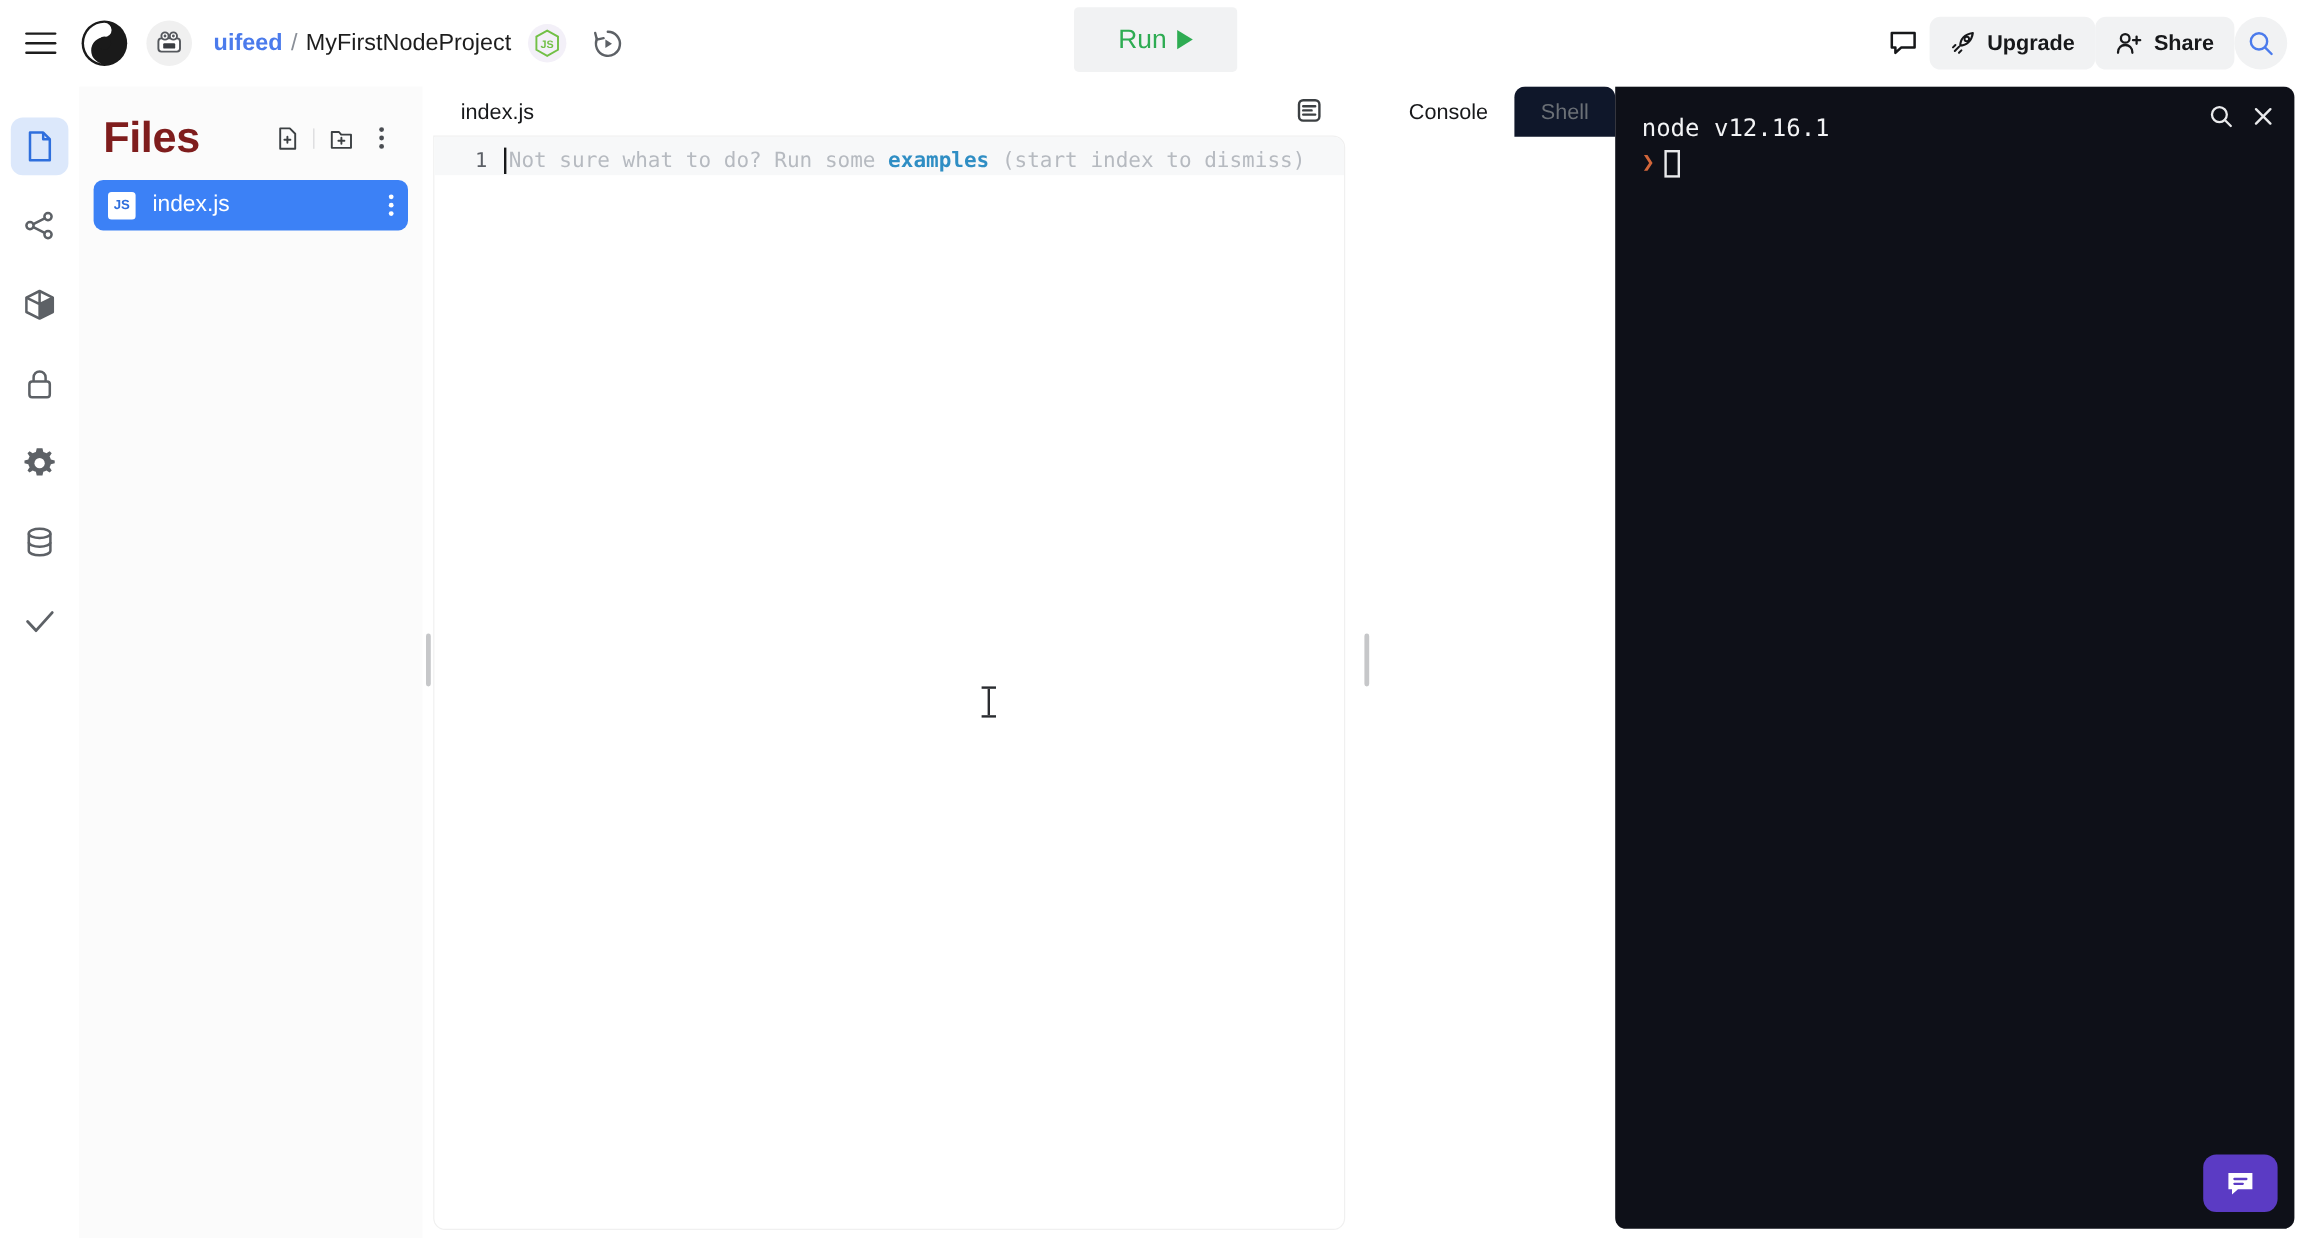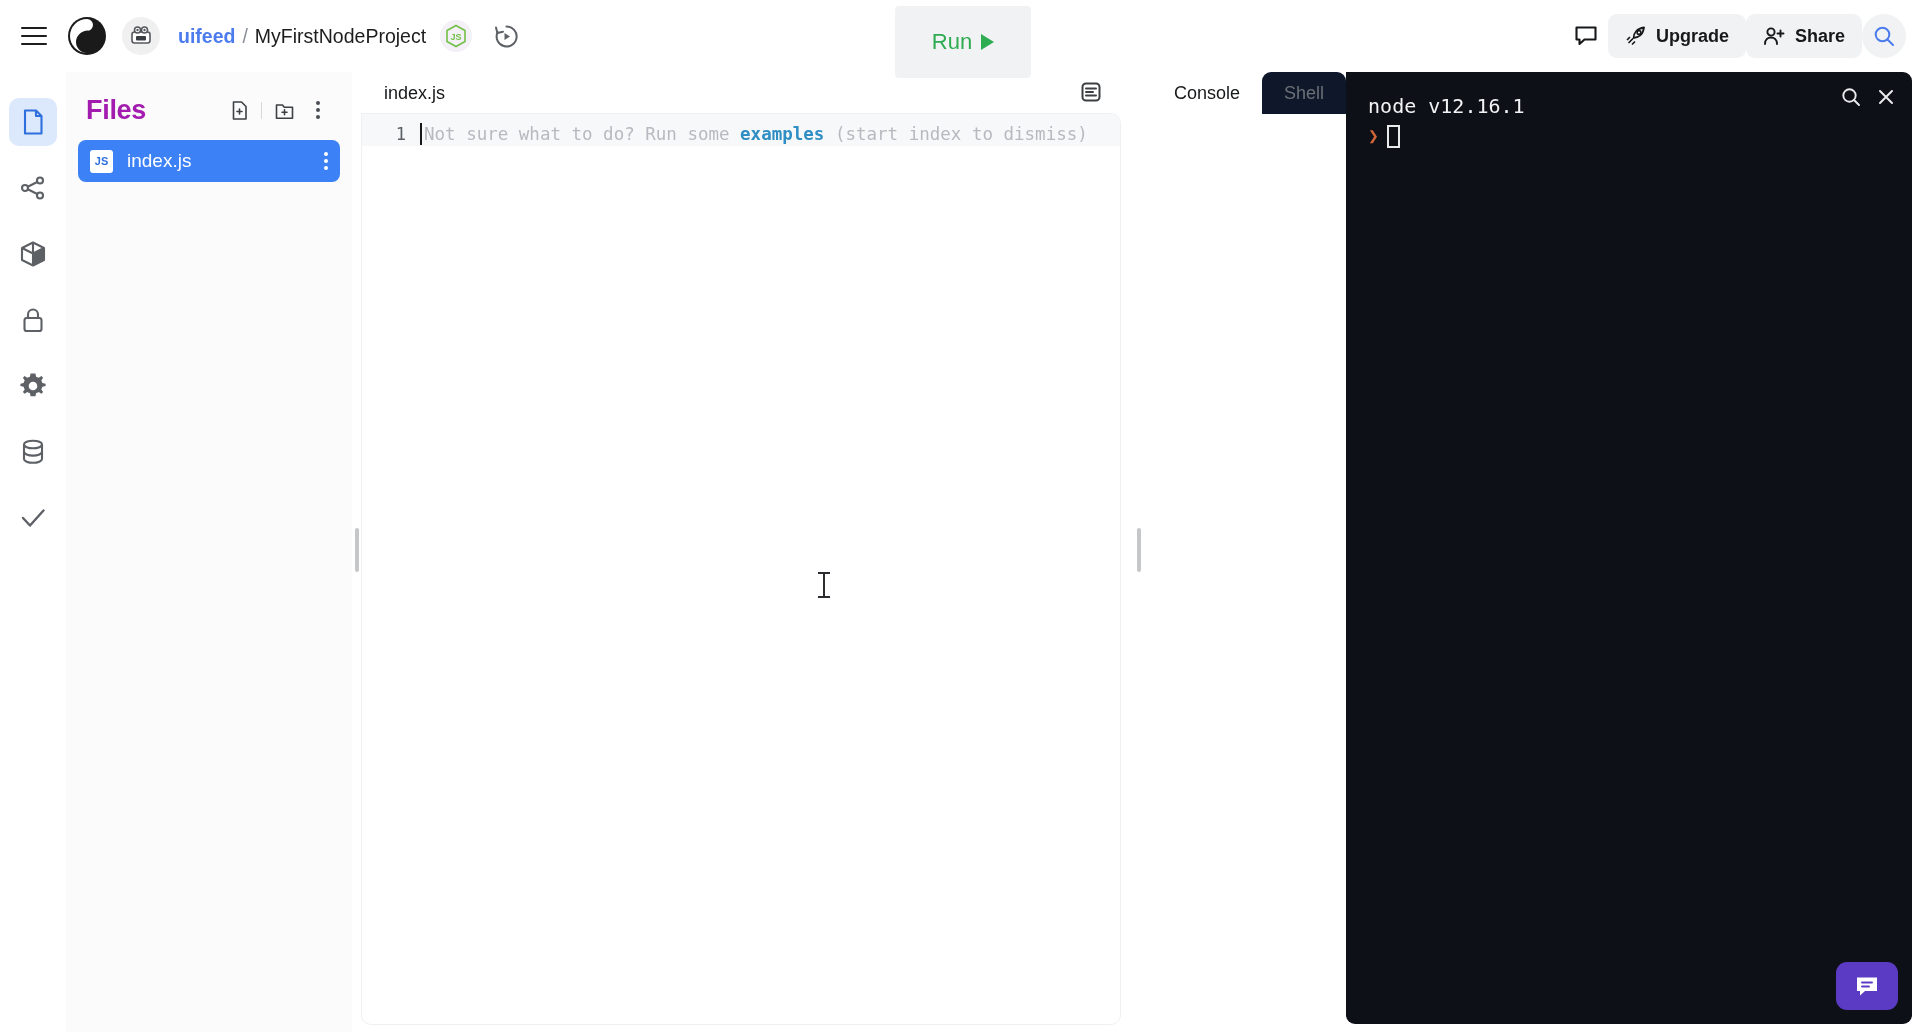--- a/index.html
+++ b/index.html
@@ -47,21 +47,21 @@
     width: 32px; height: 32px; border-radius: 50%;
     background: #f3f0f8; margin-left: 14px;
     display: flex; align-items: center; justify-content: center;
     cursor: pointer;
   }
   .history-btn { margin-left: 12px; }
 
   
   #run-button {
     position: absolute; left: 895px; top: 6px;
-    width: 136px; height: 72px;
+    width: 136px; height: 54px;
     background: #f1f2f3; border: none; border-radius: 4px;
     display: flex; align-items: center; justify-content: center; gap: 9px;
     cursor: pointer;
   }
   .run-label { color: #2eac52; font-size: 22px; font-weight: 400; }
   .run-tri {
     width: 0; height: 0;
     border-left: 13px solid #2eac52;
     border-top: 8px solid transparent;
     border-bottom: 8px solid transparent;
@@ -113,21 +113,21 @@
   #files-panel {
     position: absolute; left: 66px; top: 72px;
     width: 286px; height: 960px;
     background: #fbfbfb;
     z-index: 10;
   }
   .files-head {
     display: flex; align-items: center;
     padding: 22px 18px 0 20px;
   }
-  .files-title { font-size: 27px; font-weight: 700; color: #a21caf; letter-spacing: -0.3px; }
+  .files-title { font-size: 36px; font-weight: 700; color: #7f1d1d; letter-spacing: -0.3px; }
   .files-actions { margin-left: auto; display: flex; align-items: center; gap: 2px; }
   .fa-btn {
     width: 32px; height: 32px; border-radius: 6px;
     display: flex; align-items: center; justify-content: center; cursor: pointer;
   }
   .fa-divider { width: 1px; height: 17px; background: #d7d8da; margin: 0 4px; }
 
   .file-list { padding: 14px 12px 0 12px; }
   .file-row {
     height: 42px; border-radius: 8px;

